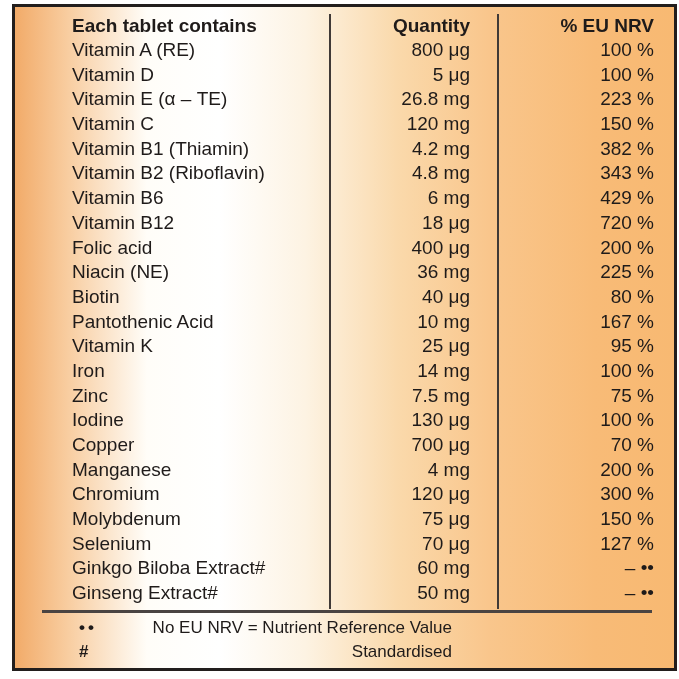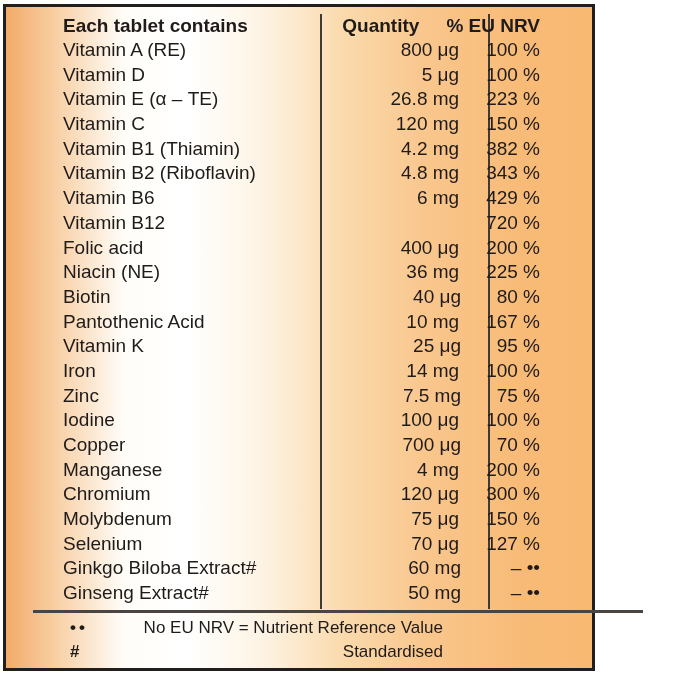--- a/index.html
+++ b/index.html
@@ -2,40 +2,40 @@
 <html><head>
 <meta charset="utf-8">
 <style>
   html,body{margin:0;padding:0;}
   body{
     width:679px;height:679px;position:relative;background:#ffffff;
     font-family:"Liberation Sans","DejaVu Sans",sans-serif;
     color:#1f1b1a;overflow:hidden;
   }
   .frame{
-    position:absolute;left:3px;top:4px;width:592px;height:667px;
+    position:absolute;left:12px;top:4px;width:665px;height:667px;
     box-sizing:border-box;border:3px solid #221e1d;
     background:linear-gradient(to right,
       #f2ab69 0%, #f8cda0 8%, #fffdf8 20%, #ffffff 31%,
       #fdf3e3 44%, #fad9ab 58%, #f9c68c 72%, #f8bb77 88%, #f8b972 100%);
   }
   .inner{position:absolute;left:0;top:0;right:0;bottom:0;}
   .vdiv{position:absolute;top:7px;height:595px;width:2px;background:#403a37;}
   .vdiv1{left:314px;}
   .vdiv2{left:482px;}
   .hsep{position:absolute;top:603px;left:27px;width:610px;height:2.5px;background:#4a4442;}
   .thead{
     position:absolute;left:0;top:6px;right:0;height:26px;
     display:flex;align-items:center;font-weight:bold;font-size:19px;
   }
   .rows{position:absolute;left:0;top:32px;right:0;}
   .row{display:flex;align-items:flex-start;height:24.7px;font-size:19px;}
   .cell-name{width:314px;box-sizing:border-box;padding-left:57px;text-align:left;white-space:nowrap;}
   .cell-qty{width:168px;box-sizing:border-box;padding-right:27px;text-align:right;white-space:nowrap;}
-  .cell-nrv{flex:1;box-sizing:border-box;padding-right:52px;text-align:right;white-space:nowrap;}
+  .cell-nrv{flex:1;box-sizing:border-box;padding-right:20px;text-align:right;white-space:nowrap;}
   .footnote-row{position:absolute;left:0;right:0;height:22px;font-size:17px;}
   .fn1{top:611px;}
   .fn2{top:635px;}
   .fn-marker{position:absolute;left:64px;top:0;font-weight:bold;letter-spacing:3px;}
   .fn-text{position:absolute;left:100px;top:0;width:337px;text-align:right;}
 </style>
 </head>
 <body>
 
 <div class="frame">
@@ -81,20 +81,21 @@
           <div class="cell-qty">4.8 mg</div>
           <div class="cell-nrv">343 %</div>
         </div>
         <div class="row">
           <div class="cell-name">Vitamin B6</div>
           <div class="cell-qty">6 mg</div>
           <div class="cell-nrv">429 %</div>
         </div>
         <div class="row">
           <div class="cell-name">Vitamin B12</div>
+          <div class="cell-qty">18 μg</div>
           <div class="cell-nrv">720 %</div>
         </div>
         <div class="row">
           <div class="cell-name">Folic acid</div>
           <div class="cell-qty">400 μg</div>
           <div class="cell-nrv">200 %</div>
         </div>
         <div class="row">
           <div class="cell-name">Niacin (NE)</div>
           <div class="cell-qty">36 mg</div>
@@ -120,21 +121,21 @@
           <div class="cell-qty">14 mg</div>
           <div class="cell-nrv">100 %</div>
         </div>
         <div class="row">
           <div class="cell-name">Zinc</div>
           <div class="cell-qty">7.5 mg</div>
           <div class="cell-nrv">75 %</div>
         </div>
         <div class="row">
           <div class="cell-name">Iodine</div>
-          <div class="cell-qty">100 μg</div>
+          <div class="cell-qty">130 μg</div>
           <div class="cell-nrv">100 %</div>
         </div>
         <div class="row">
           <div class="cell-name">Copper</div>
           <div class="cell-qty">700 μg</div>
           <div class="cell-nrv">70 %</div>
         </div>
         <div class="row">
           <div class="cell-name">Manganese</div>
           <div class="cell-qty">4 mg</div>

